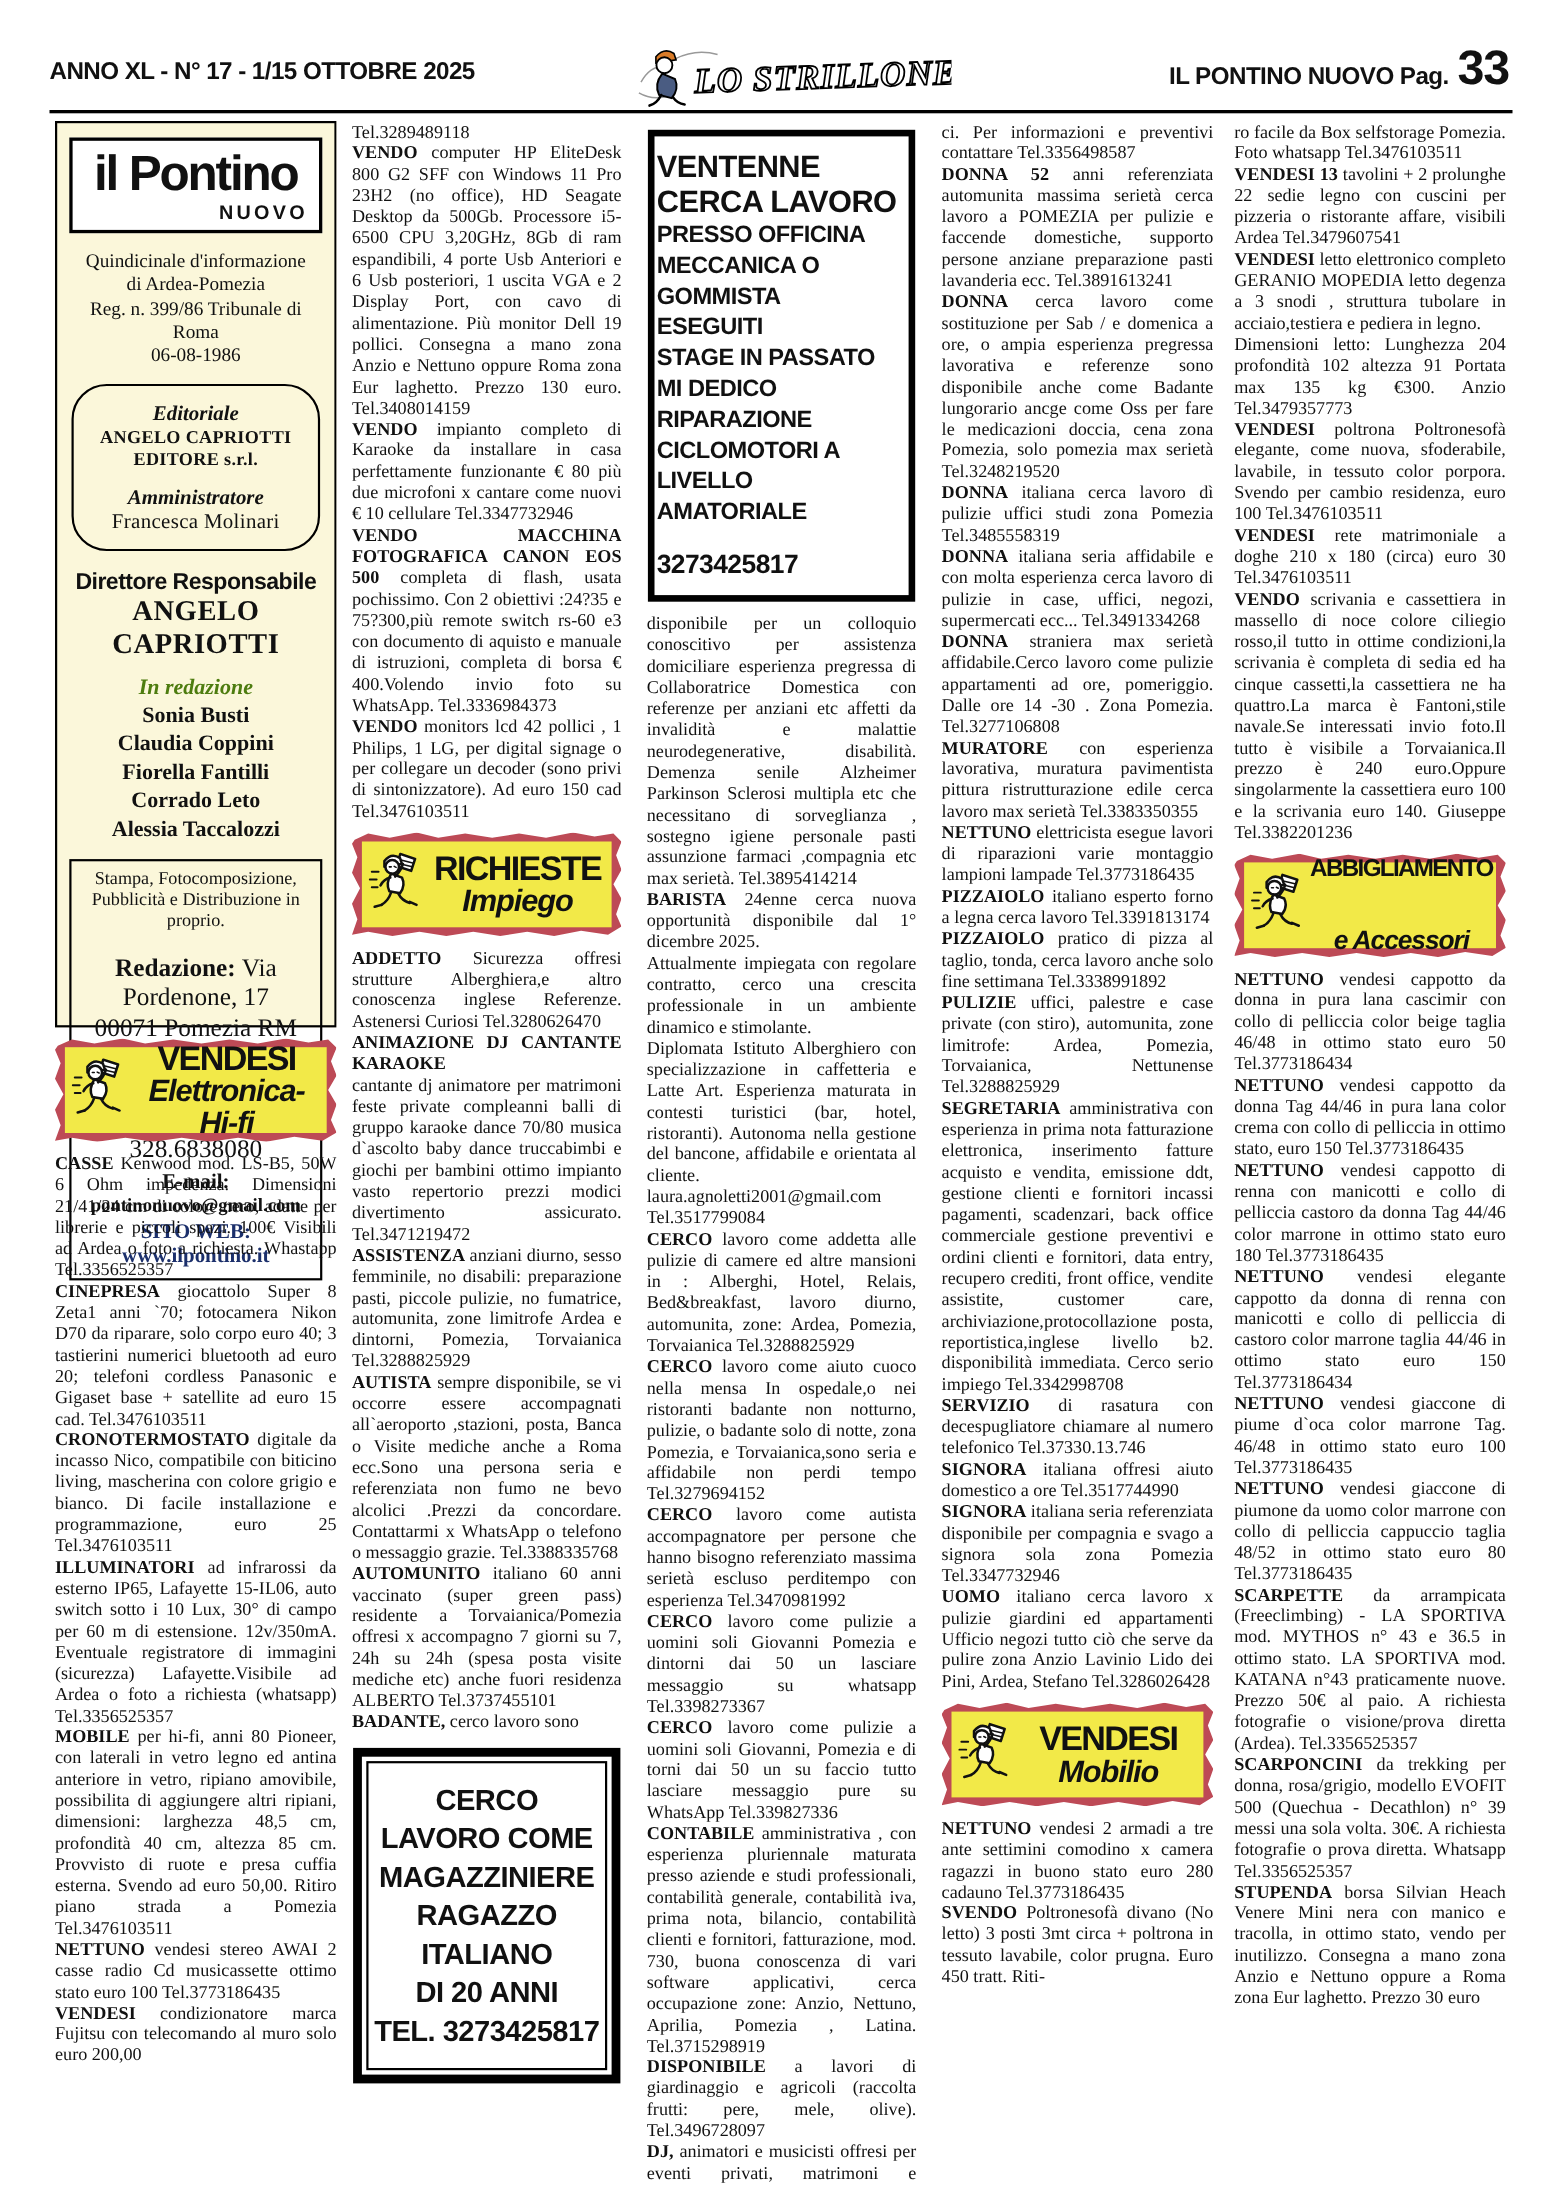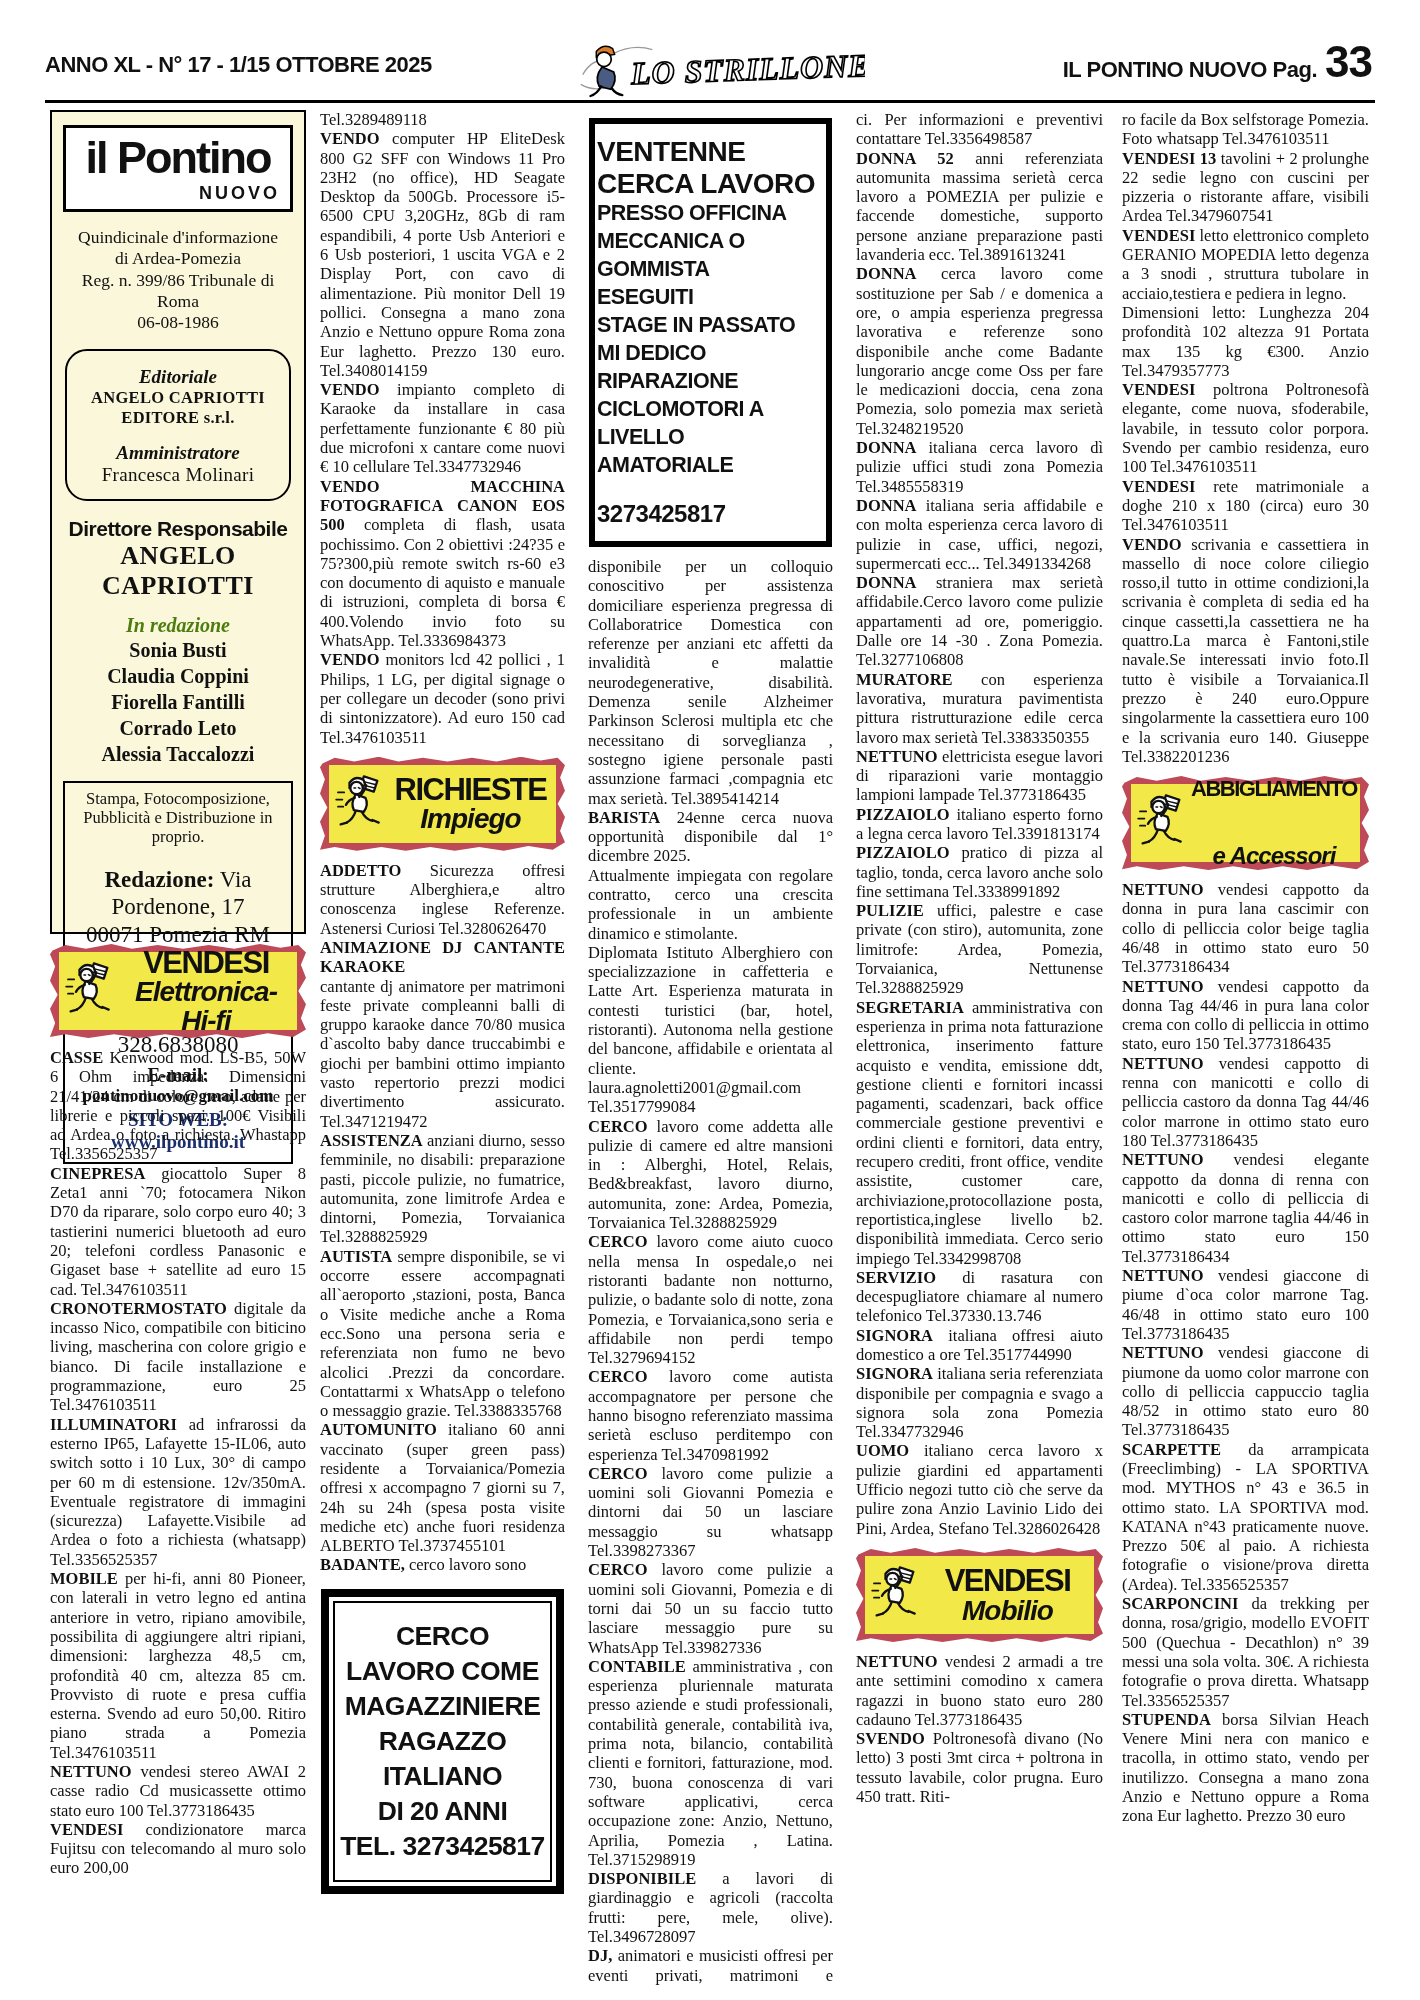--- a/index.html
+++ b/index.html
@@ -26,21 +26,21 @@
   .ad b{font-weight:bold;}
   
   .masthead{box-sizing:border-box;height:824px;background:#fbf7da;border:2px solid #000;
       padding:13px 11px;text-align:center;}
   .mh-titlebox{background:#fff;border:3px solid #000;padding:7px 10px 5px;}
   .mh-title{font-family:"Liberation Sans",sans-serif;font-weight:bold;font-size:45px;
       line-height:1;letter-spacing:-2px;}
   .mh-nuovo{text-align:right;font-family:"Liberation Sans",sans-serif;font-weight:bold;
       font-size:18px;letter-spacing:3px;margin-top:3px;}
   .mh-info{margin-top:15px;font-size:17.5px;line-height:1.22;}
-  .mh-round{border:2.5px solid #000;border-radius:22px;margin:15px 2px 0;padding:15px 6px 13px;}
+  .mh-round{border:2.5px solid #000;border-radius:32px;margin:15px 2px 0;padding:15px 6px 13px;}
   .mh-lab{font-style:italic;font-weight:bold;font-size:19px;}
   .mh-name{font-weight:bold;font-size:16.5px;letter-spacing:0.3px;}
   .mh-name2{font-size:19px;}
   .mh-dir{margin-top:16px;font-weight:bold;font-size:21px;font-family:"Liberation Sans",sans-serif;letter-spacing:-0.5px;}
   .mh-dirname{font-weight:bold;font-size:26px;letter-spacing:0.5px;}
   .mh-red{color:#4d7c0f;font-weight:bold;font-style:italic;font-size:20px;margin-top:13px;}
   .mh-names{font-weight:bold;font-size:20px;line-height:1.3;}
   .mh-contact{border:2px solid #000;margin-top:14px;padding:7px 5px 9px;}
   .mh-print{font-size:16.5px;line-height:1.15;}
   .mh-addr{font-size:23px;line-height:1.2;margin-top:19px;}

